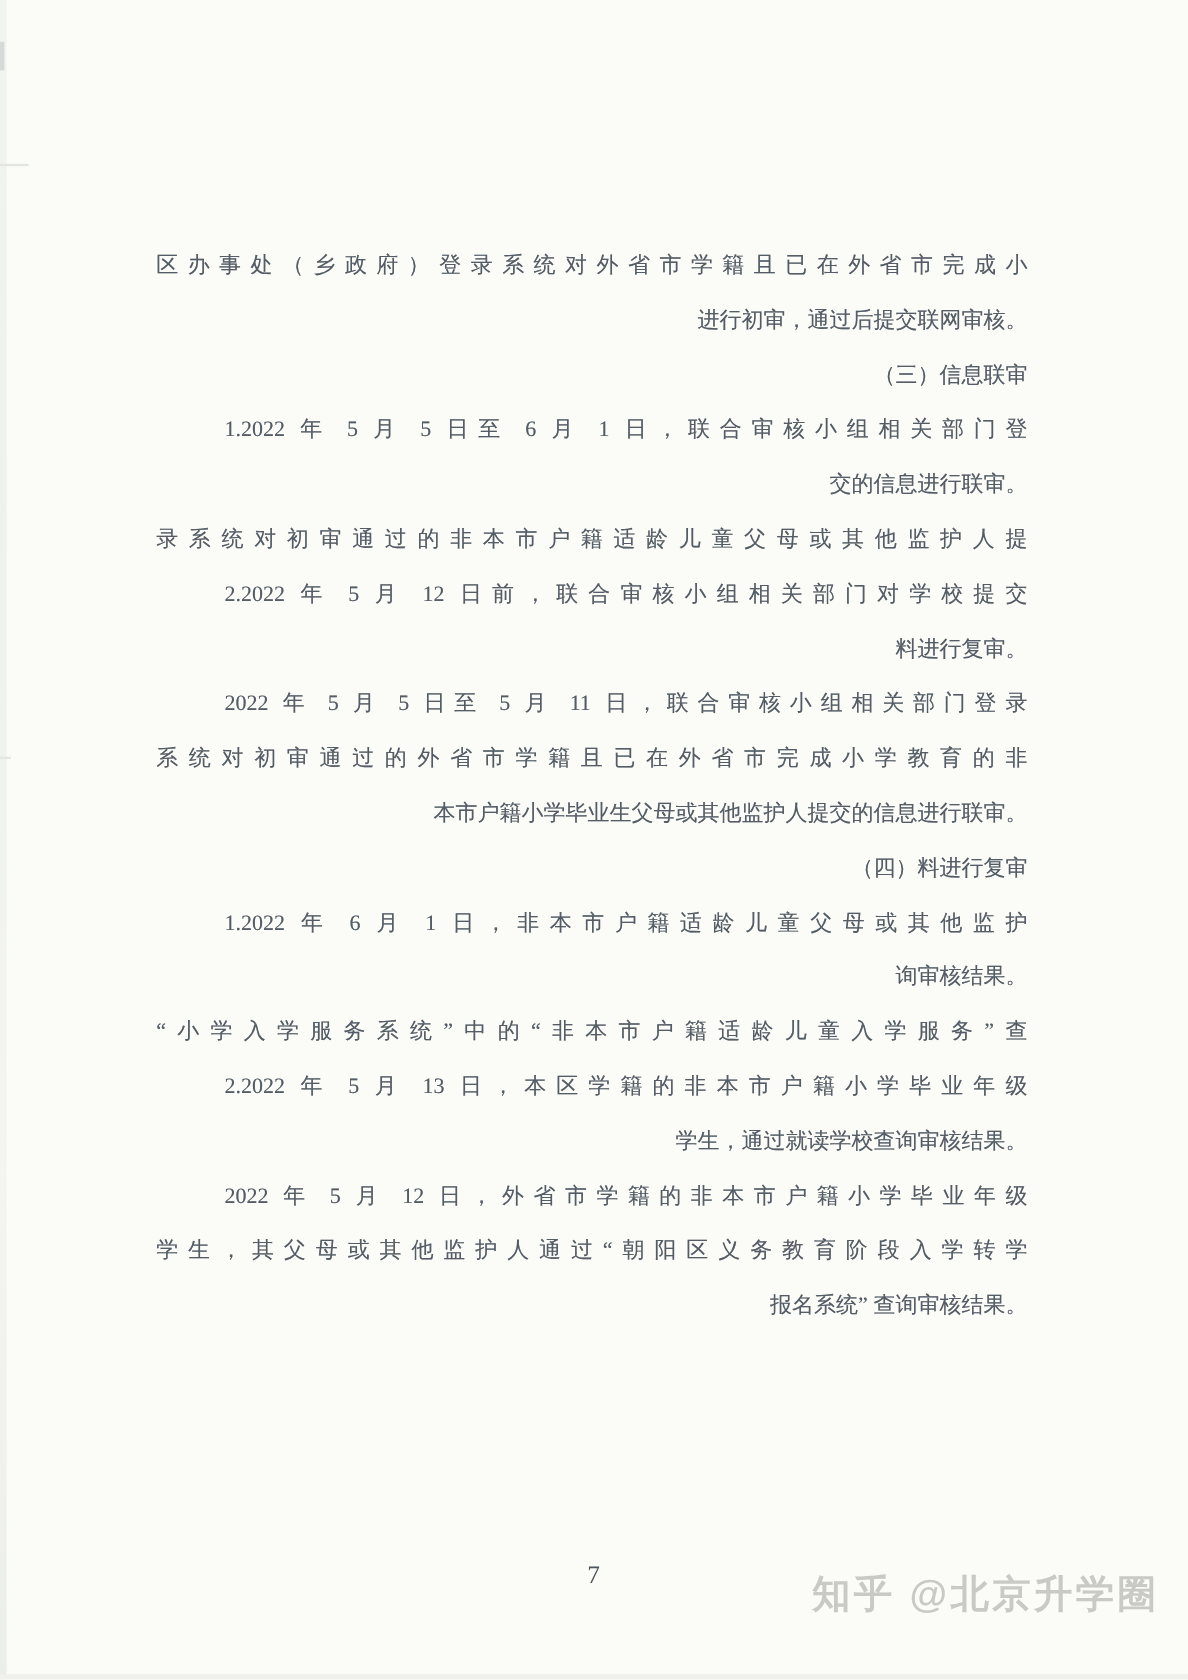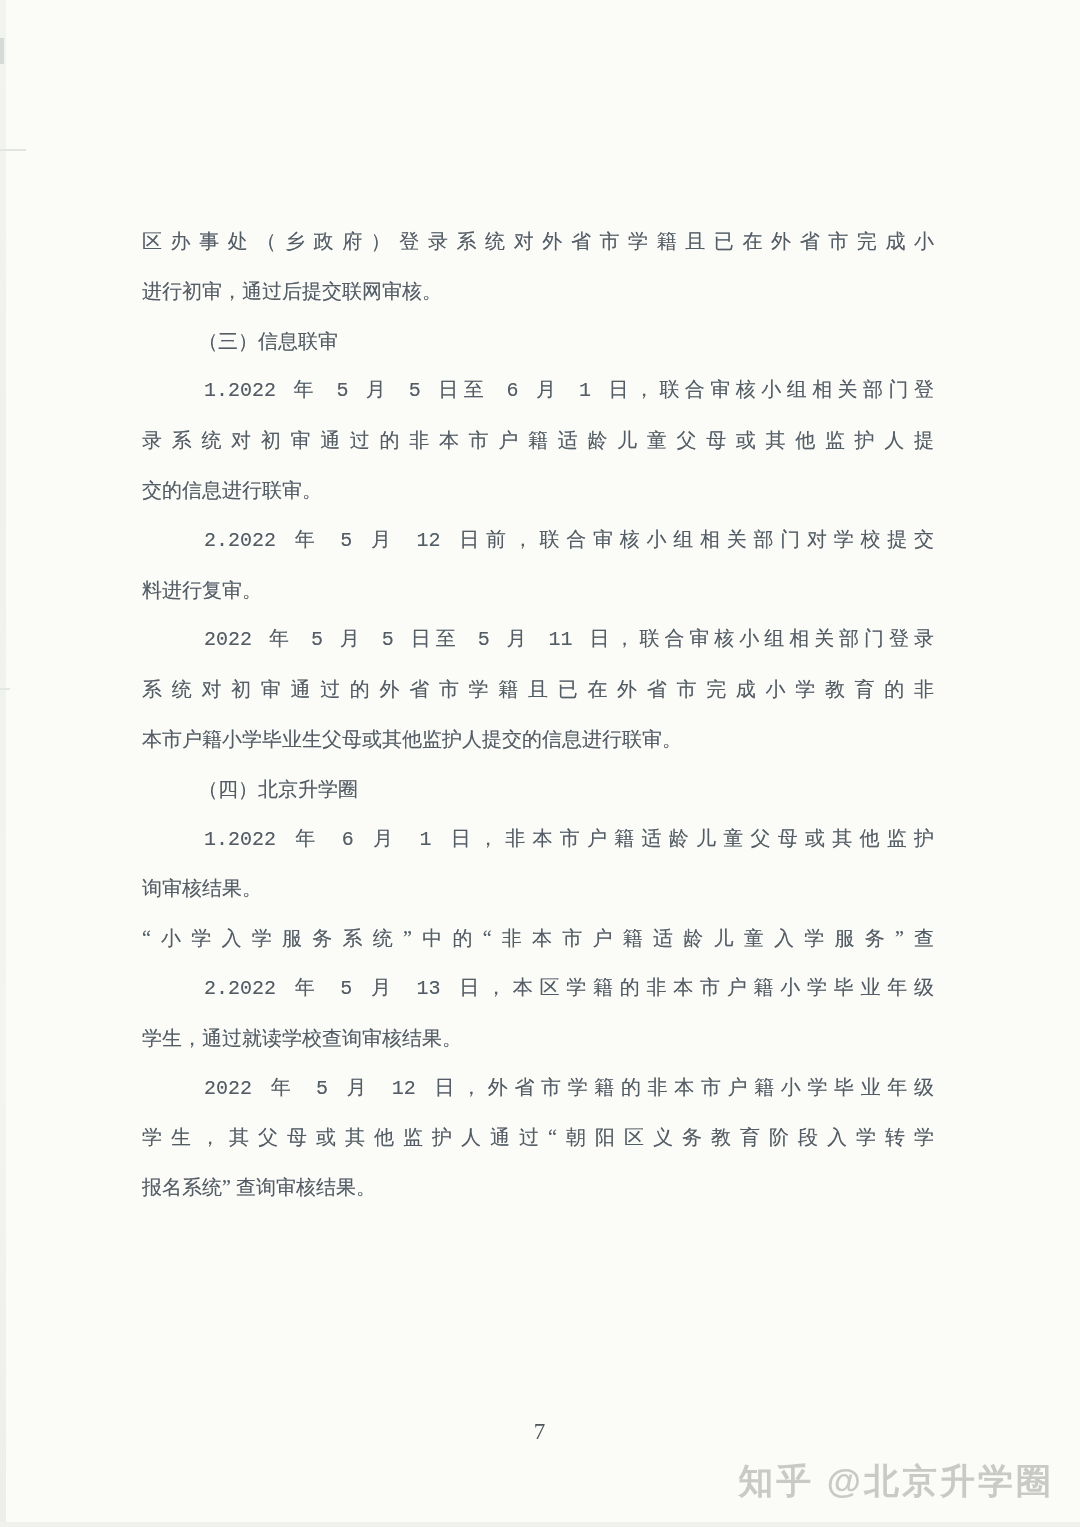--- a/index.html
+++ b/index.html
@@ -25,32 +25,32 @@
   .scratch-2{position:absolute;left:0;top:688px;width:10px;height:2px;background:#e4e8e3;}
 
   .text-block{
     position:absolute;
     left:142px;top:217px;width:792px;
     color:var(--ink);
     font-size:20px;
     line-height:49.8px;
     text-shadow:0 0 0.5px rgba(84,93,102,0.45);
   }
-  .line{display:block;white-space:pre-wrap;text-align:left;}
+  .line{display:block;white-space:pre-wrap;text-align:right;}
   .line.full{text-align:justify;text-align-last:justify;text-justify:inter-ideograph;}
   .line.indent-head{padding-left:56px;}
-  .line.indent-num{padding-left:62px;font-family:Liberation Mono, monospace;}
+  .line.indent-num{padding-left:62px;}
 
   .page-number{
     position:absolute;top:1419px;left:0;width:100%;
     text-align:center;font-size:23px;color:var(--pagenum);
     letter-spacing:1px;
   }
   .watermark{
-    position:absolute;top:1458px;right:26px;
+    position:absolute;top:1426px;right:26px;
     font-family:"Liberation Sans","DejaVu Sans",sans-serif;
     font-size:35px;font-weight:700;letter-spacing:3px;
     color:var(--wm);
   }
 </style>
 </head>
 <body>
 
 <div class="page">
 
@@ -58,28 +58,28 @@
   <div class="edge-bottom"></div>
   <div class="tick-topleft"></div>
   <div class="scratch-1"></div>
   <div class="scratch-2"></div>
 
   <div class="text-block">
       <div class="line full">区办事处（乡政府）登录系统对外省市学籍且已在外省市完成小</div>
       <div class="line">进行初审，通过后提交联网审核。</div>
       <div class="line indent-head">（三）信息联审</div>
       <div class="line full indent-num">1.2022 年 5 月 5 日至 6 月 1 日，联合审核小组相关部门登</div>
+      <div class="line">交的信息进行联审。</div>
       <div class="line full">录系统对初审通过的非本市户籍适龄儿童父母或其他监护人提</div>
-      <div class="line">交的信息进行联审。</div>
       <div class="line full indent-num">2.2022 年 5 月 12 日前，联合审核小组相关部门对学校提交</div>
       <div class="line">料进行复审。</div>
       <div class="line full indent-num">2022 年 5 月 5 日至 5 月 11 日，联合审核小组相关部门登录</div>
       <div class="line full">系统对初审通过的外省市学籍且已在外省市完成小学教育的非</div>
       <div class="line">本市户籍小学毕业生父母或其他监护人提交的信息进行联审。</div>
-      <div class="line indent-head">（四）北京升学圈</div>
+      <div class="line indent-head">（四）料进行复审</div>
       <div class="line full indent-num">1.2022 年 6 月 1 日，非本市户籍适龄儿童父母或其他监护</div>
       <div class="line">询审核结果。</div>
       <div class="line full">“小学入学服务系统”中的“非本市户籍适龄儿童入学服务”查</div>
       <div class="line full indent-num">2.2022 年 5 月 13 日，本区学籍的非本市户籍小学毕业年级</div>
       <div class="line">学生，通过就读学校查询审核结果。</div>
       <div class="line full indent-num">2022 年 5 月 12 日，外省市学籍的非本市户籍小学毕业年级</div>
       <div class="line full">学生，其父母或其他监护人通过“朝阳区义务教育阶段入学转学</div>
       <div class="line">报名系统” 查询审核结果。</div>
     </div>
 

